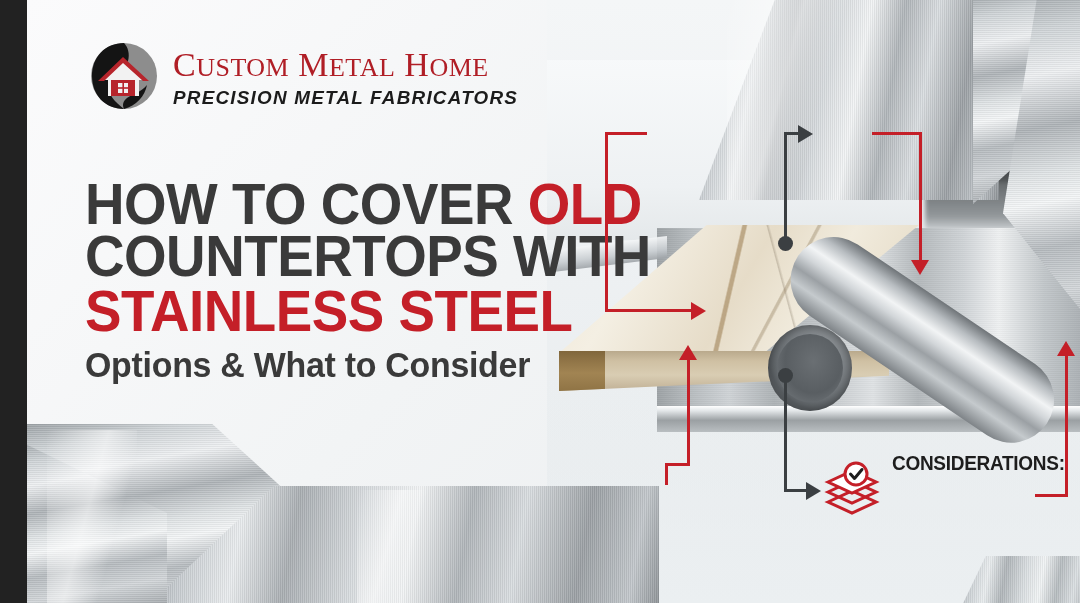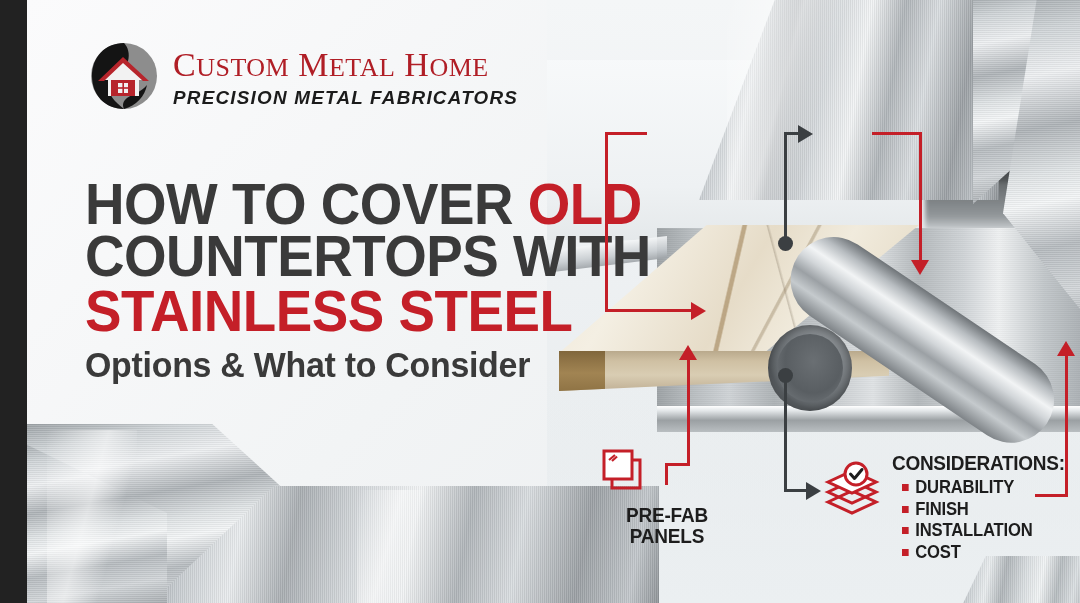--- a/index.html
+++ b/index.html
@@ -338,59 +338,29 @@
   </div>
 
   <div class="conn">
     <div class="hline red-s" style="left:1008px; top:494px; width:32px;"></div>
     <div class="vline red-s" style="left:1038px; top:352px; height:145px;"></div>
     <div class="arrow ar-up red-a" style="left:1030px; top:341px;"></div>
   </div>
 
 
 
-  <div class="callout" style="left:570px; top:446px; width:140px;">
-    <span class="ico">
-      <svg width="56" height="48" viewBox="0 0 56 48">
-        <rect x="15" y="14" width="28" height="28" fill="none" stroke="#c41f28" stroke-width="3"></rect>
-        <rect x="7" y="5" width="28" height="28" fill="#ffffff" stroke="#c41f28" stroke-width="3"></rect>
-        <line x1="12" y1="14" x2="18" y2="9" stroke="#c41f28" stroke-width="2.2"></line>
-        <line x1="15" y1="15" x2="20" y2="10.5" stroke="#c41f28" stroke-width="2.2"></line>
-      </svg>
-    </span>
-    <div class="lbl">PRE-FAB
-PANELS</div>
-  </div>
 
   <div class="cons">
     <span style="margin-top:8px;">
       <svg width="62" height="62" viewBox="0 0 62 62">
         <path d="M6 42 L30 31 L54 42 L30 53 Z" fill="none" stroke="#c41f28" stroke-width="3"></path>
         <path d="M6 32 L30 21 L54 32 L30 43 Z" fill="none" stroke="#c41f28" stroke-width="3"></path>
         <path d="M6 22 L30 11 L54 22 L30 33 Z" fill="#ffffff" stroke="#c41f28" stroke-width="3"></path>
         <circle cx="34" cy="14" r="11" fill="#ffffff" stroke="#c41f28" stroke-width="3"></circle>
         <path d="M28.5 14 L32.5 18.5 L40 9.5" fill="none" stroke="#1d1d1d" stroke-width="3" stroke-linecap="round" stroke-linejoin="round"></path>
       </svg>
     </span>
     <div>
       <div class="cons-title">CONSIDERATIONS:</div>
-      <ul>
-        <li>
-            <span class="bul"></span>
-            <span>DURABILITY</span>
-          </li>
-        <li>
-            <span class="bul"></span>
-            <span>FINISH</span>
-          </li>
-        <li>
-            <span class="bul"></span>
-            <span>INSTALLATION</span>
-          </li>
-        <li>
-            <span class="bul"></span>
-            <span>COST</span>
-          </li>
-      </ul>
     </div>
   </div>
 
 </div>
 
 </body></html>

